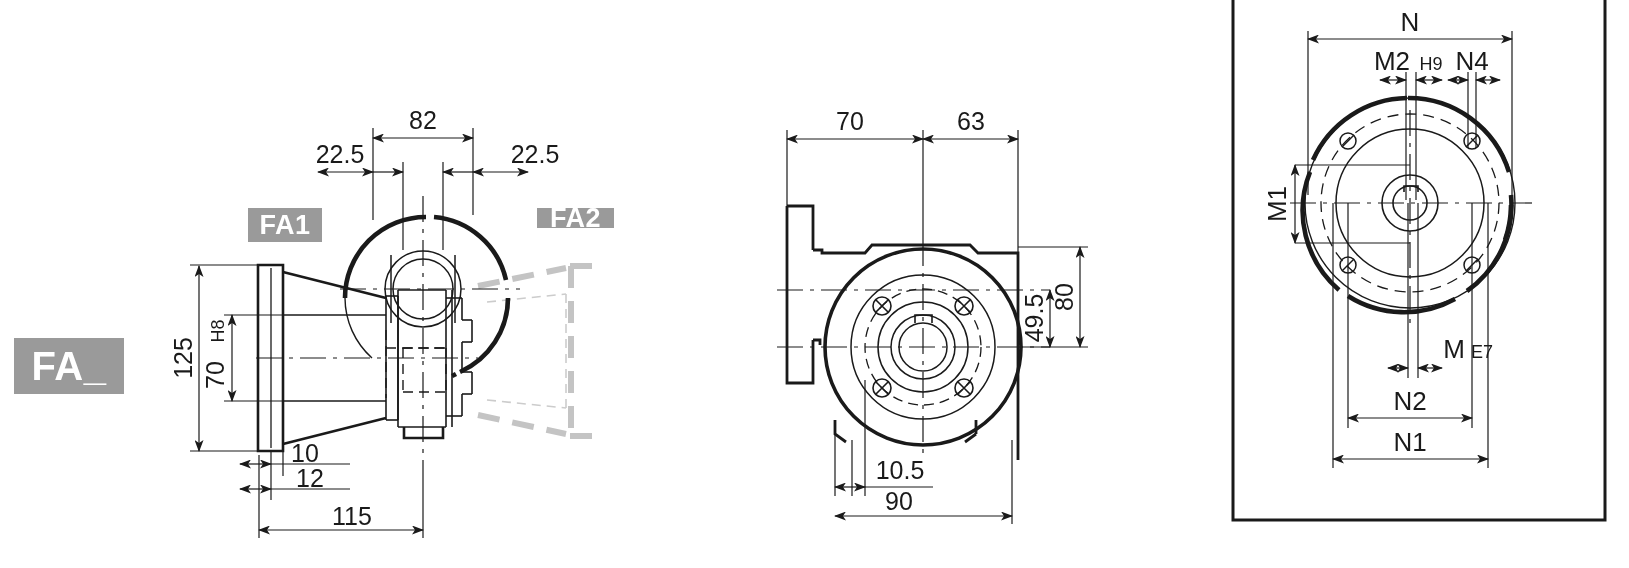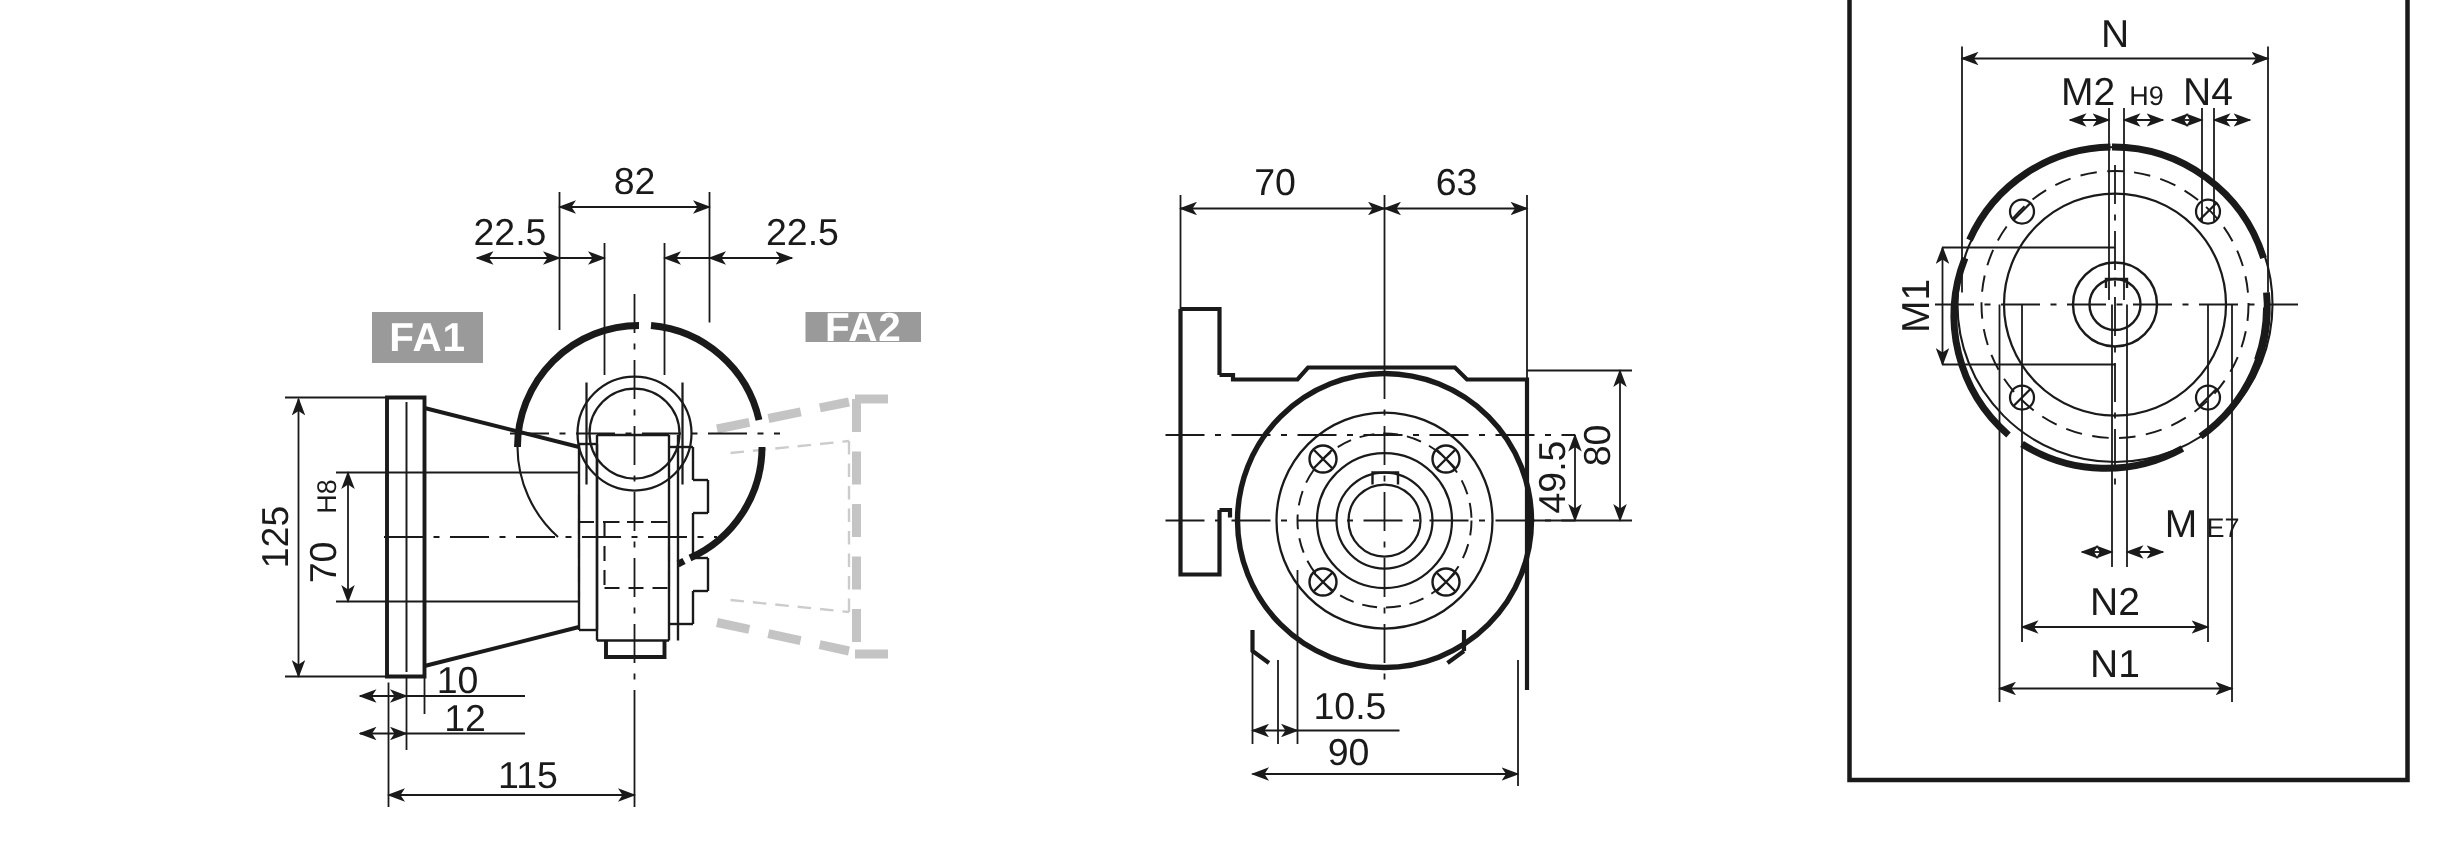--- a/index.html
+++ b/index.html
@@ -377,16 +377,17 @@
     <text class="lbl" x="230" y="410" text-anchor="middle">N2</text>
 
     <g stroke="#1a1a1a" fill="none" stroke-width="1.2">
       <path d="M153,459 L308,459" marker-start="url(#ahs)" marker-end="url(#ah)"></path>
       <path d="M153,203 L153,468"></path>
       <path d="M308,203 L308,468"></path>
     </g>
     <text class="lbl" x="230" y="451" text-anchor="middle">N1</text>
   </svg>
 
+  <div class="badge" id="badge-fa">FA_</div>
   <div class="badge" id="badge-fa1">FA1</div>
   <div class="badge" id="badge-fa2">FA2</div>
 
 </div>
 
 </body></html>

